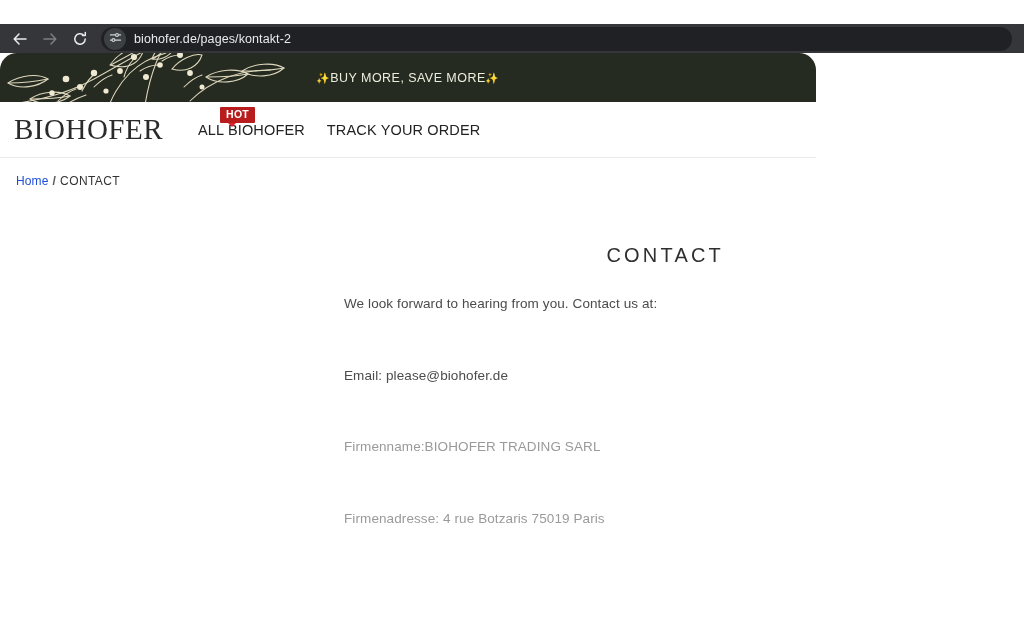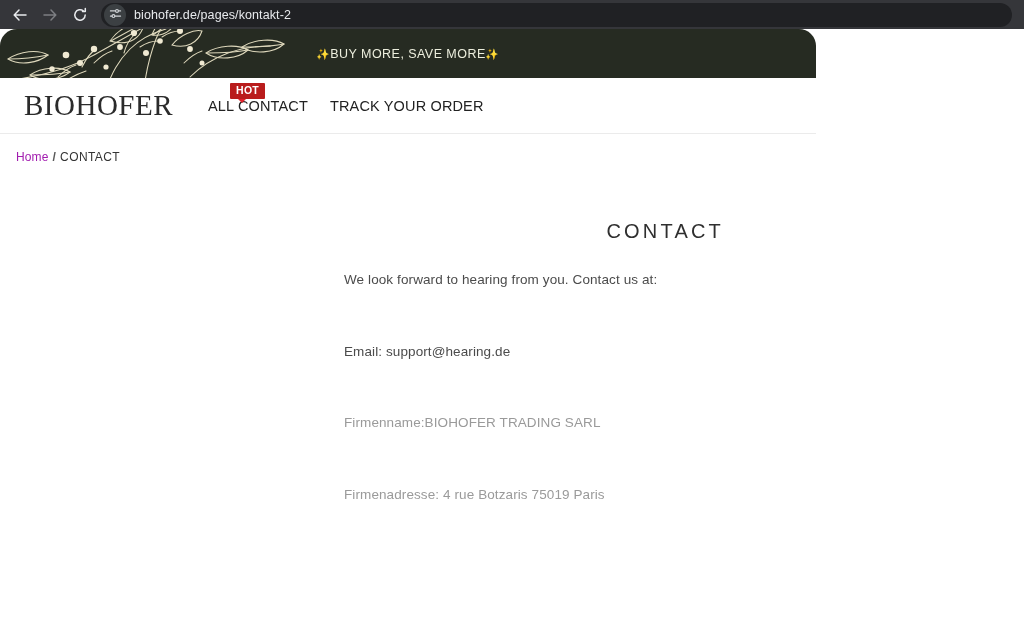--- a/index.html
+++ b/index.html
@@ -19,20 +19,21 @@
   
   .browser-chrome {
     height: 29px;
     width: 100%;
     background: #35363a;
     display: flex;
     align-items: center;
     padding: 0 6px;
     gap: 2px;
     position: relative;
+    margin-top: 24px;
   }
 
   .nav-btn {
     width: 28px;
     height: 28px;
     display: flex;
     align-items: center;
     justify-content: center;
     border-radius: 50%;
     flex: 0 0 auto;
@@ -125,21 +126,20 @@
   }
 
   .brand-logo {
     font-family: "Liberation Serif", serif;
     font-size: 29px;
     letter-spacing: 0.5px;
     color: #2b2b2b;
     font-weight: 400;
     line-height: 1;
     white-space: nowrap;
-    margin-left: 10px;
   }
 
   .main-nav {
     display: flex;
     align-items: center;
     margin-left: 24px;
     gap: 0;
     height: 100%;
   }
 
@@ -188,21 +188,21 @@
     justify-content: center;
   }
   .breadcrumb {
     font-size: 12px;
     letter-spacing: 0.15px;
     display: flex;
     gap: 4px;
     align-items: baseline;
     transform: translateX(-340px);
   }
-  .crumb-home { color: #a21caf; }
+  .crumb-home { color: #1d4ed8; }
   .crumb-sep  { color: #5a5a5a; font-weight: 700; }
   .crumb-current { color: #333333; font-weight: 500; letter-spacing: 0.4px; }
 
   
   .content-wrap {
     width: 1024px;
     padding-top: 56px;
   }
 
   .content-col {
@@ -335,21 +335,21 @@
     </div>
   </div>
 
   <div class="site-header">
     <div class="brand-logo">BIOHOFER</div>
 
     <nav class="main-nav">
 
       <div class="nav-item">
         <span class="hot-badge">HOT</span>
-        <span>ALL CONTACT</span>
+        <span>ALL BIOHOFER</span>
       </div>
 
       <div class="nav-item">
         <span>TRACK YOUR ORDER</span>
       </div>
     </nav>
   </div>
 
   <div class="breadcrumb-bar">
     <div class="breadcrumb">
@@ -358,20 +358,20 @@
       <span class="crumb-current">CONTACT</span>
     </div>
   </div>
 
   <div class="content-wrap">
     <div class="content-col">
 
       <h1 class="page-title">CONTACT</h1>
 
       <p class="para">We look forward to hearing from you. Contact us at:</p>
-      <p class="para">Email: support@hearing.de</p>
+      <p class="para">Email: please@biohofer.de</p>
       <p class="para muted">Firmenname:BIOHOFER TRADING SARL</p>
       <p class="para muted">Firmenadresse: 4 rue Botzaris 75019 Paris</p>
 
     </div>
   </div>
 
 </div>
 
 </body></html>

